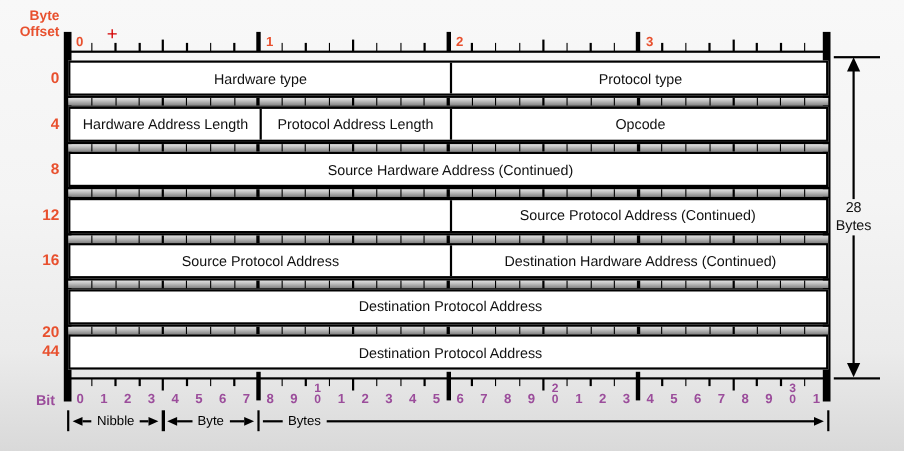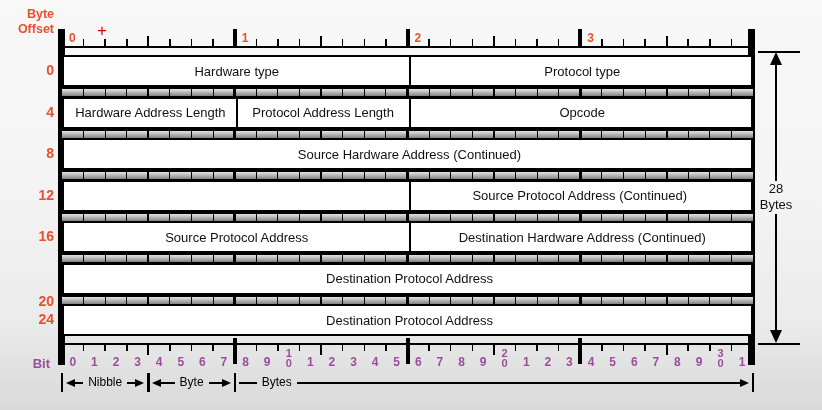--- a/index.html
+++ b/index.html
@@ -334,21 +334,21 @@
         <div class="sep-line" style="left: 496.156px; width: 1px;"></div>
         <div class="sep-line" style="left: 516.75px; width: 3px;"></div>
         <div class="sep-line" style="left: 539.344px; width: 1px;"></div>
         <div class="sep-line" style="left: 560.938px; width: 1px;"></div>
         <div class="sep-line" style="left: 582.531px; width: 1px;"></div>
         <div class="sep-line" style="left: 603.625px; width: 2px;"></div>
         <div class="sep-line" style="left: 625.719px; width: 1px;"></div>
         <div class="sep-line" style="left: 647.312px; width: 1px;"></div>
         <div class="sep-line" style="left: 668.906px; width: 1px;"></div>
       </div>
-      <div class="offset-num" style="top: 311px;">24</div>
+      <div class="offset-num" style="top: 311px;">44</div>
       <div class="prow" style="left: 62px; top: 304px; width: 691px; height: 32px;">
         <div class="cell" style="left: 0px; width: 691px;">Destination Protocol Address</div>
       </div>
     </div>
   <div id="bottom-ticks">
       <div class="tick" style="left: 82.8438px; top: 344px; width: 1.5px; height: 7px;"></div>
       <div class="tick" style="left: 104.438px; top: 344px; width: 1.5px; height: 7px;"></div>
       <div class="tick" style="left: 126.031px; top: 344px; width: 1.5px; height: 7px;"></div>
       <div class="tick" style="left: 147.375px; top: 344px; width: 2px; height: 11px;"></div>
       <div class="tick" style="left: 169.219px; top: 344px; width: 1.5px; height: 7px;"></div>

